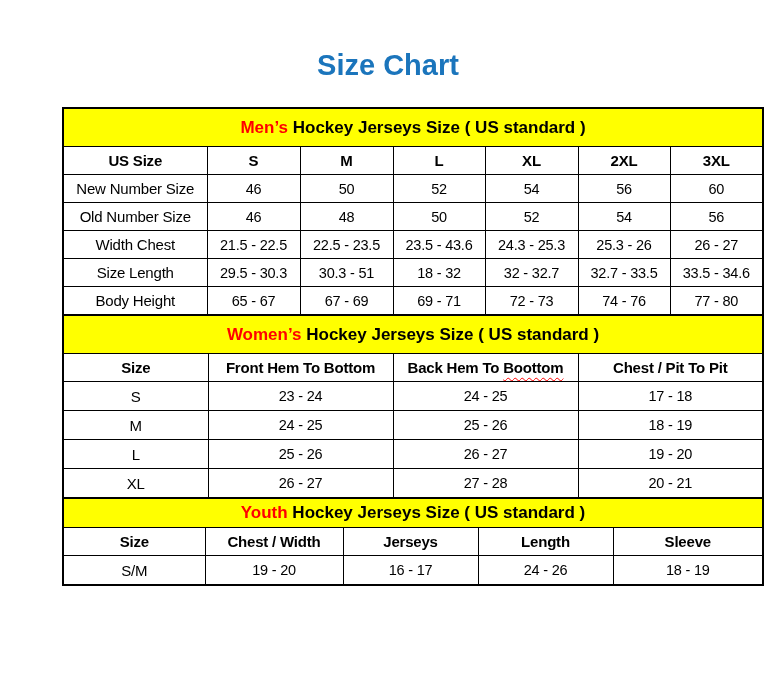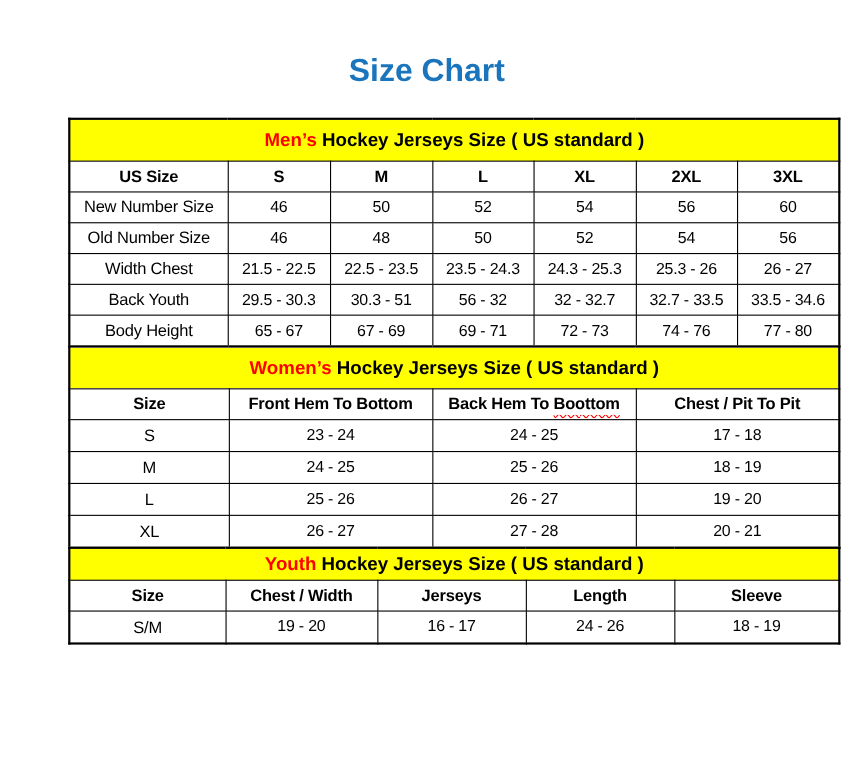--- a/index.html
+++ b/index.html
@@ -136,30 +136,30 @@
       <td class="val">48</td>
       <td class="val">50</td>
       <td class="val">52</td>
       <td class="val">54</td>
       <td class="val">56</td>
     </tr>
     <tr>
       <td class="val row-label">Width Chest</td>
       <td class="val">21.5 - 22.5</td>
       <td class="val">22.5 - 23.5</td>
-      <td class="val">23.5 - 24.3</td>
+      <td class="val">23.5 - 43.6</td>
       <td class="val">24.3 - 25.3</td>
       <td class="val">25.3 - 26</td>
       <td class="val">26 - 27</td>
     </tr>
     <tr>
-      <td class="val row-label">Back Youth</td>
+      <td class="val row-label">Size Length</td>
       <td class="val">29.5 - 30.3</td>
       <td class="val">30.3 - 51</td>
-      <td class="val">56 - 32</td>
+      <td class="val">18 - 32</td>
       <td class="val">32 - 32.7</td>
       <td class="val">32.7 - 33.5</td>
       <td class="val">33.5 - 34.6</td>
     </tr>
     <tr>
       <td class="val row-label">Body Height</td>
       <td class="val">65 - 67</td>
       <td class="val">67 - 69</td>
       <td class="val">69 - 71</td>
       <td class="val">72 - 73</td>

